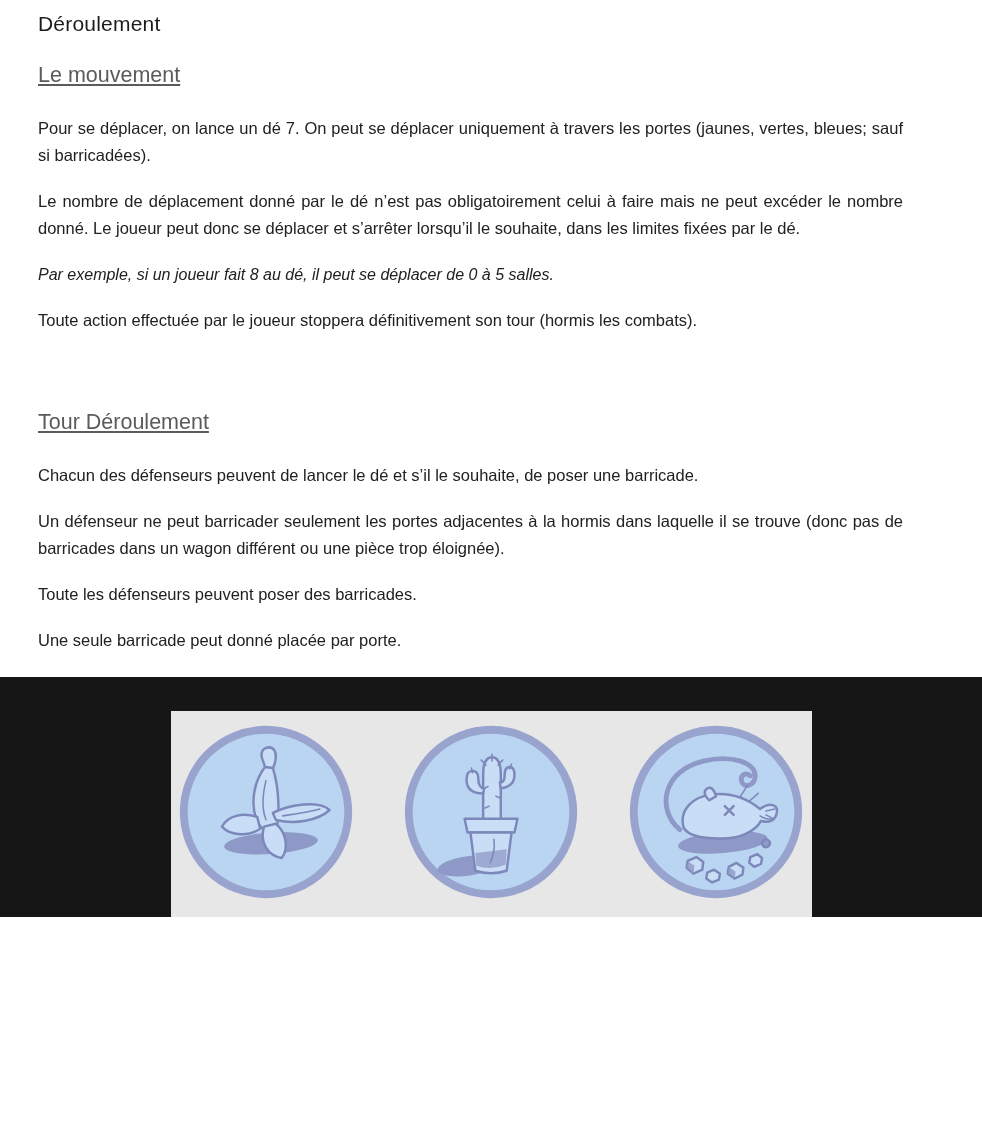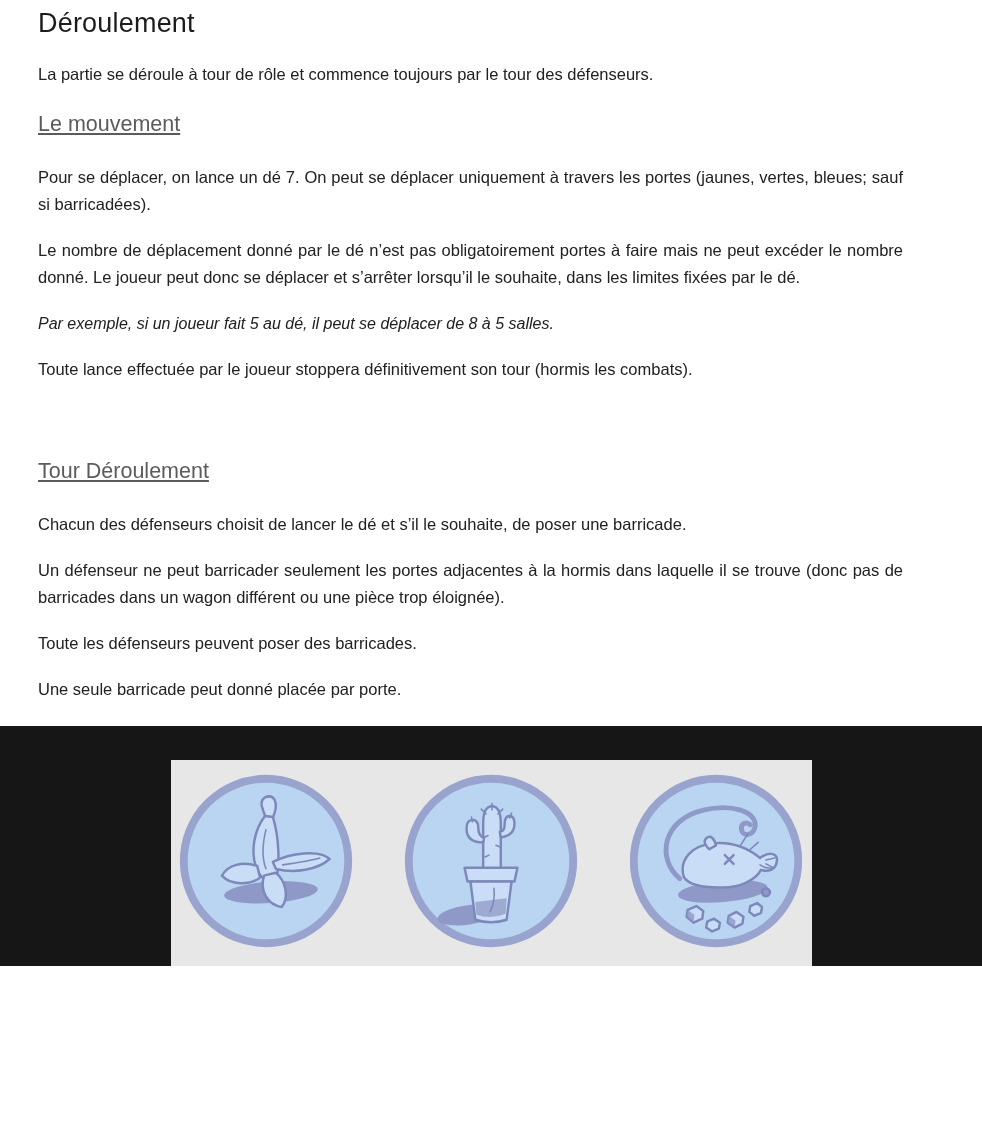--- a/index.html
+++ b/index.html
@@ -7,21 +7,21 @@
     width:982px;height:1125px;overflow:hidden;background:#ffffff;
     font-family:"Liberation Sans", sans-serif;
   }
   .doc{
     box-sizing:content-box;
     width:865px;
     padding:8px 79px 0 38px;
     color:#202020;
   }
   .doc-title{
-    font-size:27px;font-weight:400;color:#1c1c1c;
+    font-size:21px;font-weight:400;color:#1c1c1c;
     margin:0 0 22px 0;line-height:31px;letter-spacing:.2px;
   }
   .sec-heading{
     font-size:21.5px;font-weight:400;color:#5b5b5b;
     margin:24px 0 27px 0;line-height:25px;text-decoration:underline;
   }
   .sec-heading.spaced{margin-top:76px;}
   .doc p{
     font-size:16.5px;line-height:27px;margin:0 0 19px 0;
     text-align:justify;color:#212121;
@@ -45,30 +45,29 @@
   .badge .fl{stroke:#7d88ba;stroke-width:2.5;stroke-linejoin:round;}
   .badge .shade{fill:#8e99c7;stroke:none;}
   .badge .tail{fill:none;stroke:#8e99c7;stroke-width:5;stroke-linecap:round;}
   .badge .thin{fill:none;stroke:#7d88ba;stroke-width:1.6;stroke-linecap:round;}
 </style>
 </head>
 <body>
 
 <div class="doc">
   <h1 class="doc-title">Déroulement</h1>
-  <p>La partie se déroule à tour de rôle et commence toujours par le tour des défenseurs.</p>
 
   <h2 class="sec-heading">Le mouvement</h2>
   <p>Pour se déplacer, on lance un dé 7. On peut se déplacer uniquement à travers les portes (jaunes, vertes, bleues; sauf si barricadées).</p>
-  <p>Le nombre de déplacement donné par le dé n’est pas obligatoirement portes à faire mais ne peut excéder le nombre donné. Le joueur peut donc se déplacer et s’arrêter lorsqu’il le souhaite, dans les limites fixées par le dé.</p>
-  <p class="example">Par exemple, si un joueur fait 5 au dé, il peut se déplacer de 8 à 5 salles.</p>
-  <p>Toute lance effectuée par le joueur stoppera définitivement son tour (hormis les combats).</p>
+  <p>Le nombre de déplacement donné par le dé n’est pas obligatoirement celui à faire mais ne peut excéder le nombre donné. Le joueur peut donc se déplacer et s’arrêter lorsqu’il le souhaite, dans les limites fixées par le dé.</p>
+  <p class="example">Par exemple, si un joueur fait 8 au dé, il peut se déplacer de 0 à 5 salles.</p>
+  <p>Toute action effectuée par le joueur stoppera définitivement son tour (hormis les combats).</p>
 
   <h2 class="sec-heading spaced">Tour Déroulement</h2>
-  <p>Chacun des défenseurs choisit de lancer le dé et s’il le souhaite, de poser une barricade.</p>
+  <p>Chacun des défenseurs peuvent de lancer le dé et s’il le souhaite, de poser une barricade.</p>
   <p>Un défenseur ne peut barricader seulement les portes adjacentes à la hormis dans laquelle il se trouve (donc pas de barricades dans un wagon différent ou une pièce trop éloignée).</p>
 
   <p>Toute les défenseurs peuvent poser des barricades.</p>
   <p>Une seule barricade peut donné placée par porte.</p>
 </div>
 
 <div class="band">
   <div class="figure">
 
     <svg class="badge" width="186" height="186" viewBox="0 0 190 190">

